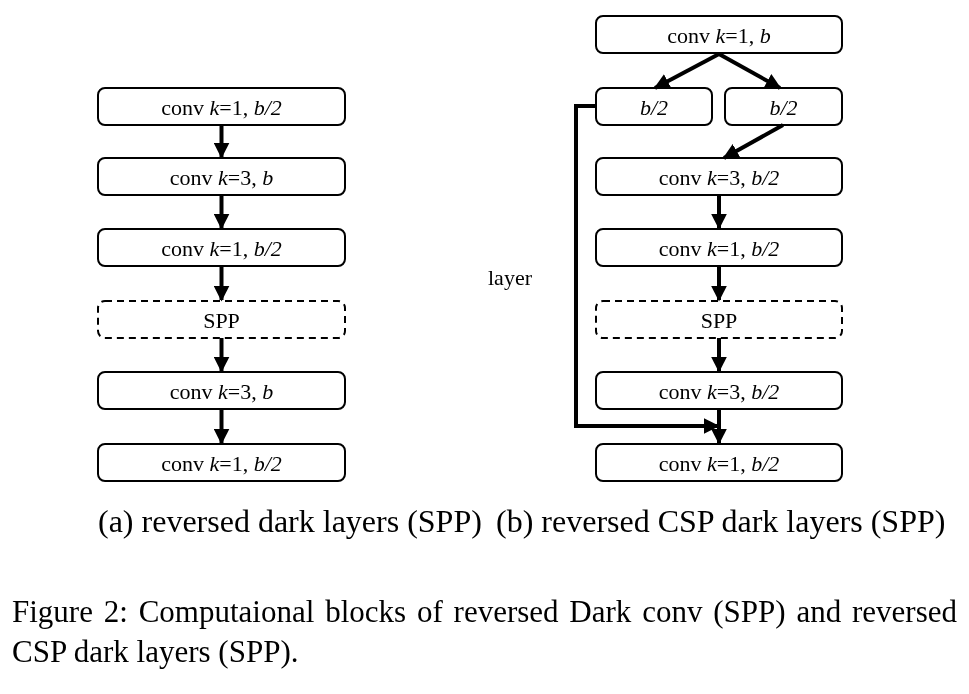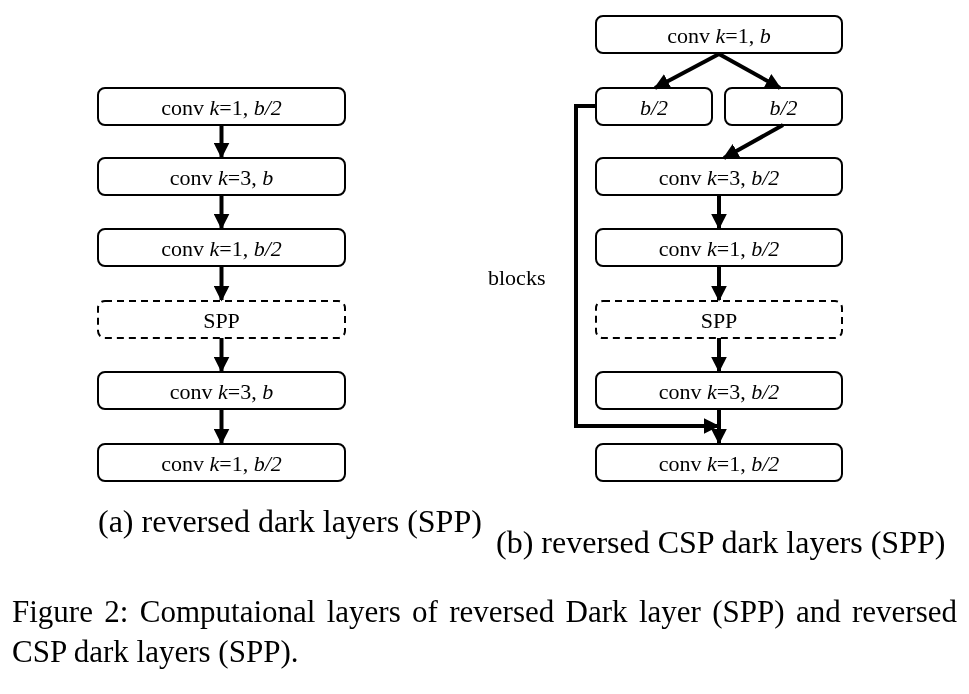--- a/index.html
+++ b/index.html
@@ -6,21 +6,21 @@
   body { width:969px; height:694px; position:relative; overflow:hidden;
          font-family:"Liberation Serif", "DejaVu Serif", serif; color:#000; }
   svg#diagram { position:absolute; left:0; top:0; width:969px; height:500px; }
   .box { fill:#fff; stroke:#000; stroke-width:2; }
   .box.dashed { stroke-dasharray:7 5; }
   .lbl { font-family:"Liberation Serif", "DejaVu Serif", serif; font-size:22px; fill:#000; }
   .it { font-style:italic; }
   .edge { stroke:#000; stroke-width:4; fill:none; }
   .sub { position:absolute; top:503px; font-size:32px; white-space:nowrap; }
   #sub-a { left:98px; }
-  #sub-b { left:496px;margin-top:21px; }
+  #sub-b { left:496px; }
   #caption { position:absolute; left:12px; top:592px; width:945px; font-size:31px; line-height:40px;
              text-align:justify; text-align-last:left; }
   #concat { position:absolute; left:488px; top:265px; font-size:22px; }
 </style>
 </head>
 <body>
 
 <svg id="diagram" xmlns="http://www.w3.org/2000/svg" viewBox="0 0 969 500">
   <defs>
     <marker id="ah" viewBox="0 0 10 10" refX="9" refY="5" markerWidth="4" markerHeight="4" orient="auto" markerUnits="strokeWidth">
@@ -95,16 +95,16 @@
       <g>
         <rect class="box" x="596" y="444" width="246" height="37" rx="7"></rect>
         <text class="lbl" x="719" y="470.5" text-anchor="middle"><tspan>conv </tspan><tspan class="it">k</tspan><tspan>=1, </tspan><tspan class="it">b/2</tspan></text>
       </g>
       <line class="edge" x1="783" y1="125" x2="724" y2="158" marker-end="url(#ah)"></line>
       <line class="edge" x1="719" y1="409" x2="719" y2="443" marker-end="url(#ah)"></line>
       <polyline class="edge" points="596,106 576,106 576,426 718,426" marker-end="url(#ah)"></polyline>
     </g>
 </svg>
 
-<div id="concat">blocks</div>
+<div id="concat">layer</div>
 <div class="sub" id="sub-a">(a) reversed dark layers (SPP)</div>
 <div class="sub" id="sub-b">(b) reversed CSP dark layers (SPP)</div>
-<div id="caption">Figure 2:  Computaional layers of reversed Dark layer (SPP) and reversed CSP dark layers (SPP).</div>
+<div id="caption">Figure 2:  Computaional blocks of reversed Dark conv (SPP) and reversed CSP dark layers (SPP).</div>
 
 </body></html>

